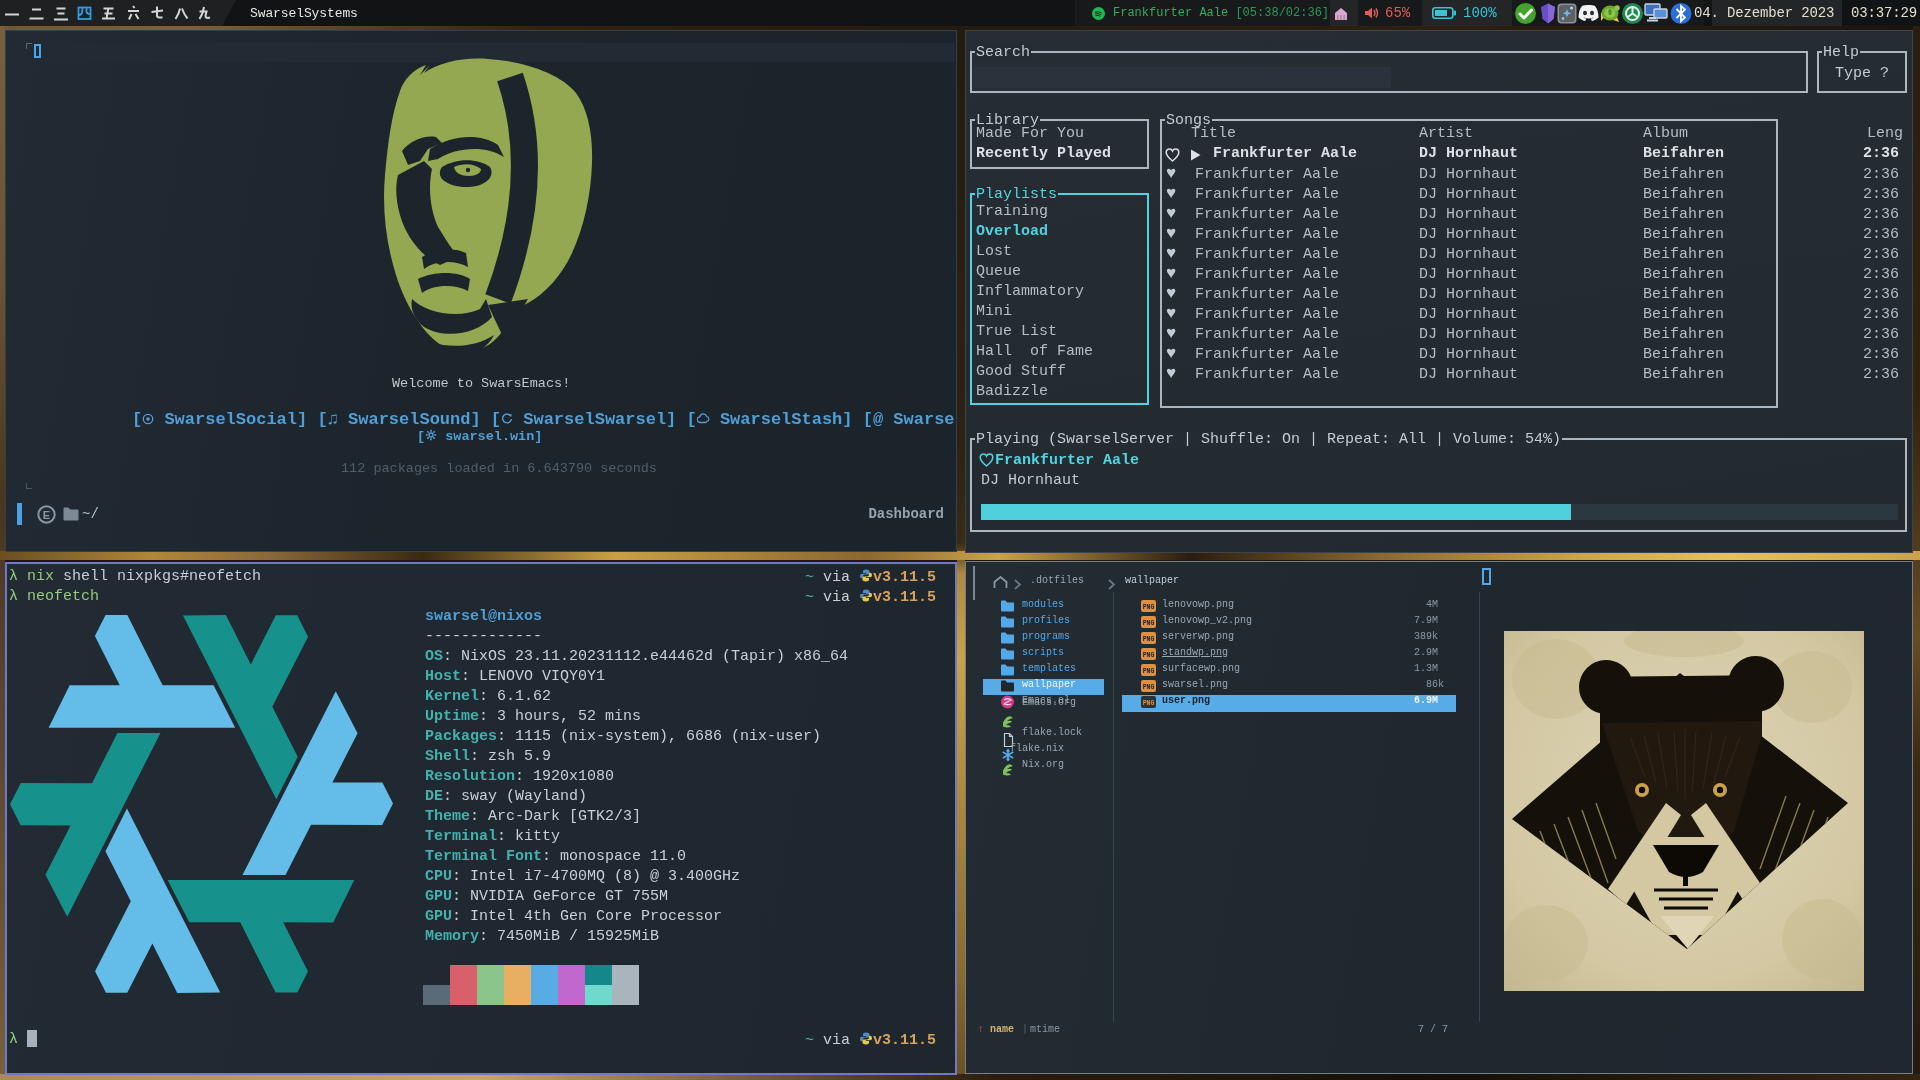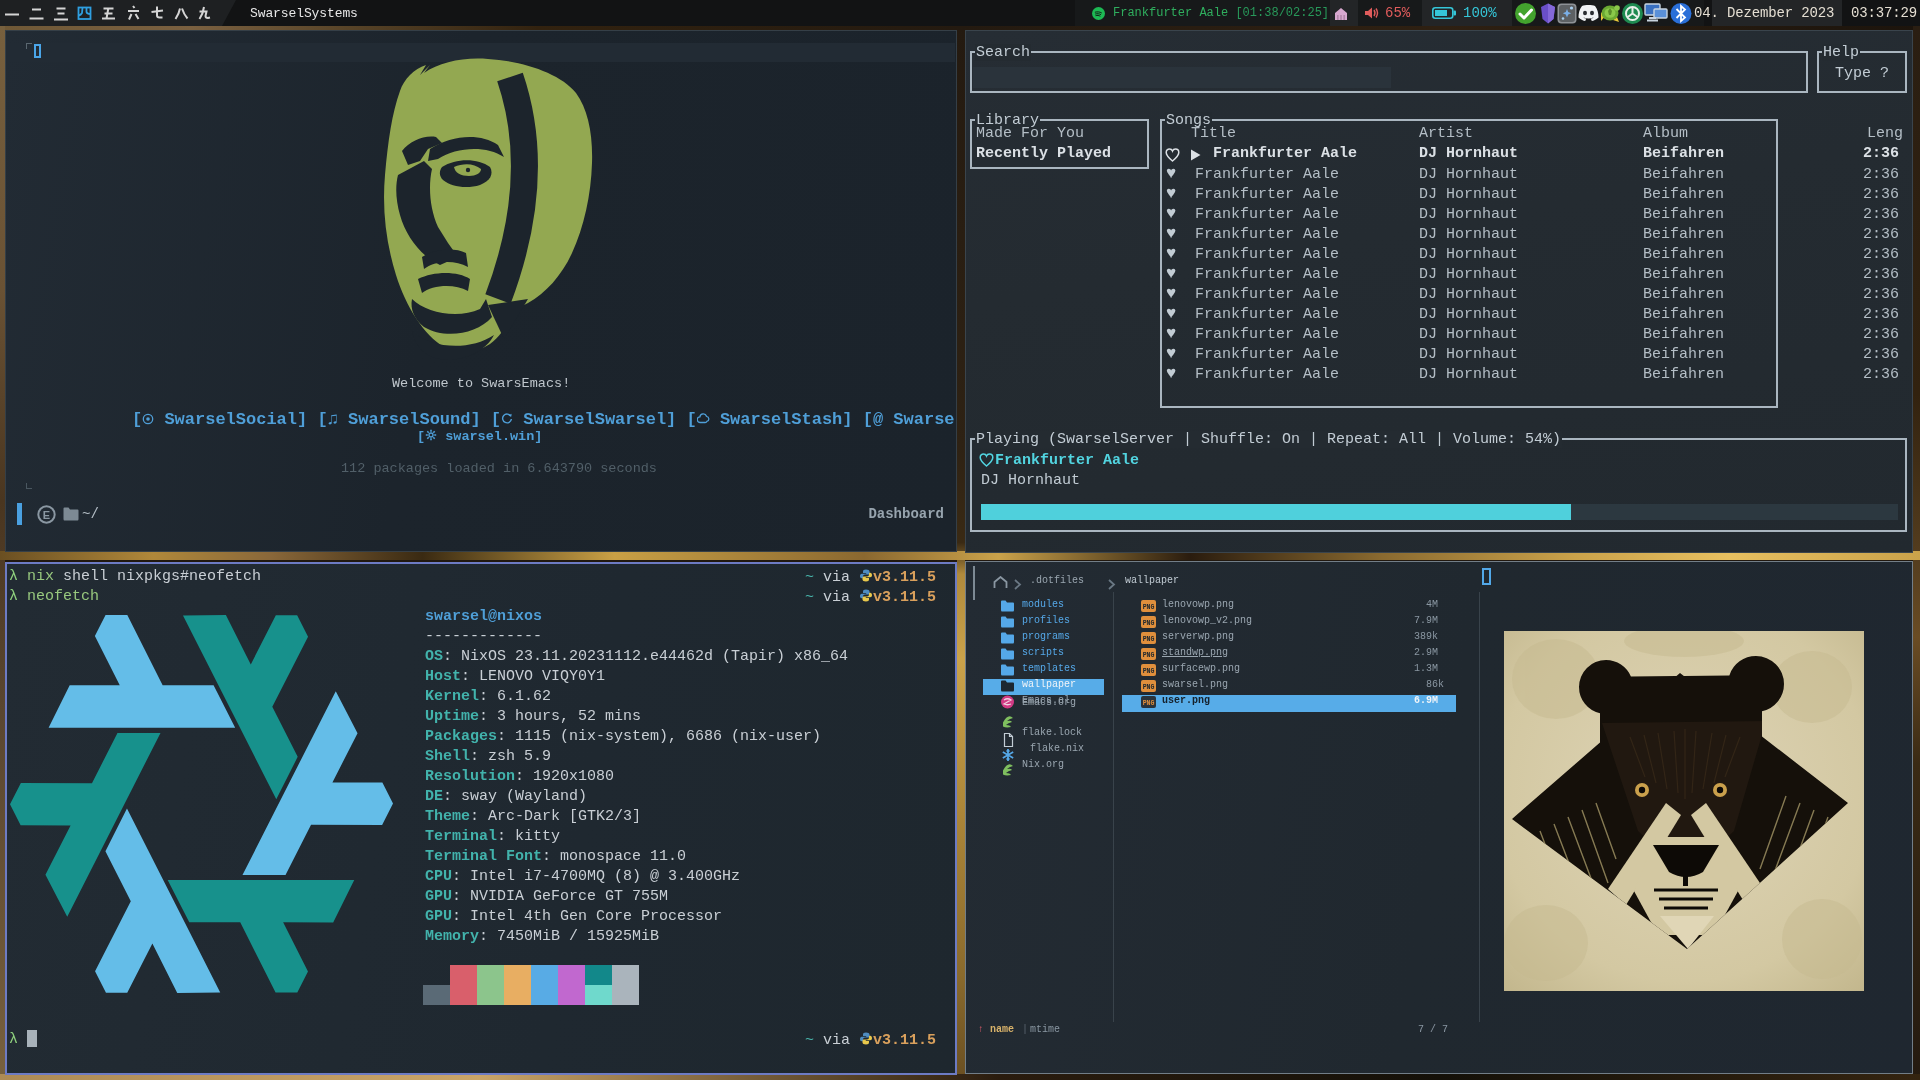--- a/index.html
+++ b/index.html
@@ -79,21 +79,21 @@
       <path d="M204 7 Q203 14 199.5 19 M199.5 11.5 L206.5 11.5 L205.5 16 Q205.5 18 208 18 L210 17.5"></path>
     </g>
   </svg>
   <span id="barttl">SwarselSystems</span>
 
   <div class="bseg" style="left:1075px; width:255px; background:#17191a;"></div>
   <svg class="abs" style="left:1092px; top:7px;" width="13" height="13" viewBox="0 0 24 24">
     <circle cx="12" cy="12" r="12" fill="#1db954"></circle>
     <path d="M6 9.5c4-1.1 8-0.7 11.4 1.2M6.6 12.8c3.3-0.9 6.6-0.5 9.4 1M7.2 15.9c2.7-0.7 5.3-0.4 7.6 0.8" stroke="#121314" stroke-width="1.7" fill="none" stroke-linecap="round"></path>
   </svg>
-  <span class="bseg" style="left:1113px; font-size:12px; color:#2fae5e;">Frankfurter Aale <span style="color:#28995a;">[01:38/02:25]</span></span>
+  <span class="bseg" style="left:1113px; font-size:12px; color:#2fae5e;">Frankfurter Aale <span style="color:#28995a;">[05:38/02:36]</span></span>
 
   <div class="bseg" style="left:1330px; width:28px; background:#232527;"></div>
   <svg class="abs" style="left:1334px; top:7px;" width="14" height="13" viewBox="0 0 14 13">
     <path d="M1 13 L1 6 L7 1 L13 6 L13 13 Z" fill="#d8a8cf"></path>
     <rect x="3" y="8" width="1.6" height="5" fill="#b287aa"></rect>
       <rect x="6.2" y="8" width="1.6" height="5" fill="#b287aa"></rect>
       <rect x="9.4" y="8" width="1.6" height="5" fill="#b287aa"></rect>
   </svg>
 
   <div class="bseg" style="left:1358px; width:64px; background:#17191a;"></div>
@@ -233,20 +233,33 @@
     <span class="tlabel">Help</span>
     <span class="abs" style="left:16px; top:12px; font-size:15px; color:#c2ccd4; white-space:pre;">Type ?</span>
   </div>
 
   <div class="tbox" style="left:4px; top:88px; width:179px; height:50px;">
     <span class="tlabel">Library</span>
     <div class="srow" style="left:4px; top:4px;">Made For You</div>
     <div class="srow bold" style="left:4px; top:24px; color:#dbe0e5;">Recently Played</div>
   </div>
 
+  <div class="tbox" style="left:4px; top:162px; width:179px; height:212px; border-color:#52d4e0;">
+    <span class="tlabel" style="color:#52d4e0;">Playlists</span>
+    <div class="srow" style="left:4px; top:8px;">Training</div>
+    <div class="srow bold" style="left:4px; top:28px; color:#52d4e0;">Overload</div>
+    <div class="srow" style="left:4px; top:48px;">Lost</div>
+    <div class="srow" style="left:4px; top:68px;">Queue</div>
+    <div class="srow" style="left:4px; top:88px;">Inflammatory</div>
+    <div class="srow" style="left:4px; top:108px;">Mini</div>
+    <div class="srow" style="left:4px; top:128px;">True List</div>
+    <div class="srow" style="left:4px; top:148px;">Hall  of Fame</div>
+    <div class="srow" style="left:4px; top:168px;">Good Stuff</div>
+    <div class="srow" style="left:4px; top:188px;">Badizzle</div>
+  </div>
 
   <div class="tbox" style="left:194px; top:88px; width:618px; height:289px;">
     <span class="tlabel">Songs</span>
     <div class="srow" style="left:29px; top:4px;">Title</div>
     <div class="srow" style="left:257px; top:4px;">Artist</div>
     <div class="srow" style="left:481px; top:4px;">Album</div>
     <div class="srow" style="left:705px; top:4px;">Leng</div>
     <svg class="abs" style="left:3px; top:27px;" width="15" height="14" viewBox="0 0 15 14">
         <path d="M7.5 13 C4 10 1.2 7.2 1.2 4.4 C1.2 2.2 2.8 1 4.5 1 C5.8 1 7 1.8 7.5 3 C8 1.8 9.2 1 10.5 1 C12.2 1 13.8 2.2 13.8 4.4 C13.8 7.2 11 10 7.5 13 Z" fill="none" stroke="#dbe0e5" stroke-width="1.5"></path>
       </svg>
@@ -379,21 +392,21 @@
     <path d="M4.5 38.5 L9.5 38.5 L12.5 41.5 L12.5 51.5 L4.5 51.5 Z M9.5 38.5 L9.5 41.5 L12.5 41.5" fill="none" stroke="#c2ccd4" stroke-width="1.2"></path>
     <g fill="#55a8e8">
         <path d="M8 54 L8 66 M2.8 57 L13.2 63 M2.8 63 L13.2 57" stroke="#55a8e8" stroke-width="1.6"></path>
         <path d="M8 54 l2 2 l-2 2 l-2 -2 Z M8 62 l2 2 l-2 2 l-2 -2 Z"></path>
       </g>
     <path d="M3 75.5 Q8 66 13 71 Q9 72 7 74 Q11 73 12 75 Q8 76 6 78 Q10 78 11 80 Q6 81 3 79.5 Z" fill="#7fbf5f"></path>
   </svg>
   <span class="t" style="left:56px; top:133px; color:#9aa6b0;">Emacs.el</span>
   <span class="t" style="left:56px; top:135px; color:#9aa6b0;">Emacs.org</span>
   <span class="t" style="left:56px; top:165px; color:#9aa6b0;">flake.lock</span>
-  <span class="t" style="left:64px; top:181px; color:#9aa6b0;">flake.nix</span>
+  <span class="t" style="left:44px; top:181px; color:#9aa6b0;">flake.nix</span>
   <span class="t" style="left:56px; top:197px; color:#9aa6b0;">Nix.org</span>
 
   <div class="abs" style="left:156px; top:133px; width:334px; height:17px; background:#57ace8;"></div>
   <svg class="abs" style="left:174px; top:37px;" width="17" height="112" viewBox="0 0 17 112">
     <g>
       <rect x="1" y="1" width="15" height="12" rx="2" fill="#e08f3c"></rect>
         <text x="8.5" y="10" font-size="6.5" font-weight="bold" fill="#20282e" text-anchor="middle">PNG</text>
       <rect x="1" y="17" width="15" height="12" rx="2" fill="#e08f3c"></rect>
         <text x="8.5" y="26" font-size="6.5" font-weight="bold" fill="#20282e" text-anchor="middle">PNG</text>
       <rect x="1" y="33" width="15" height="12" rx="2" fill="#e08f3c"></rect>

